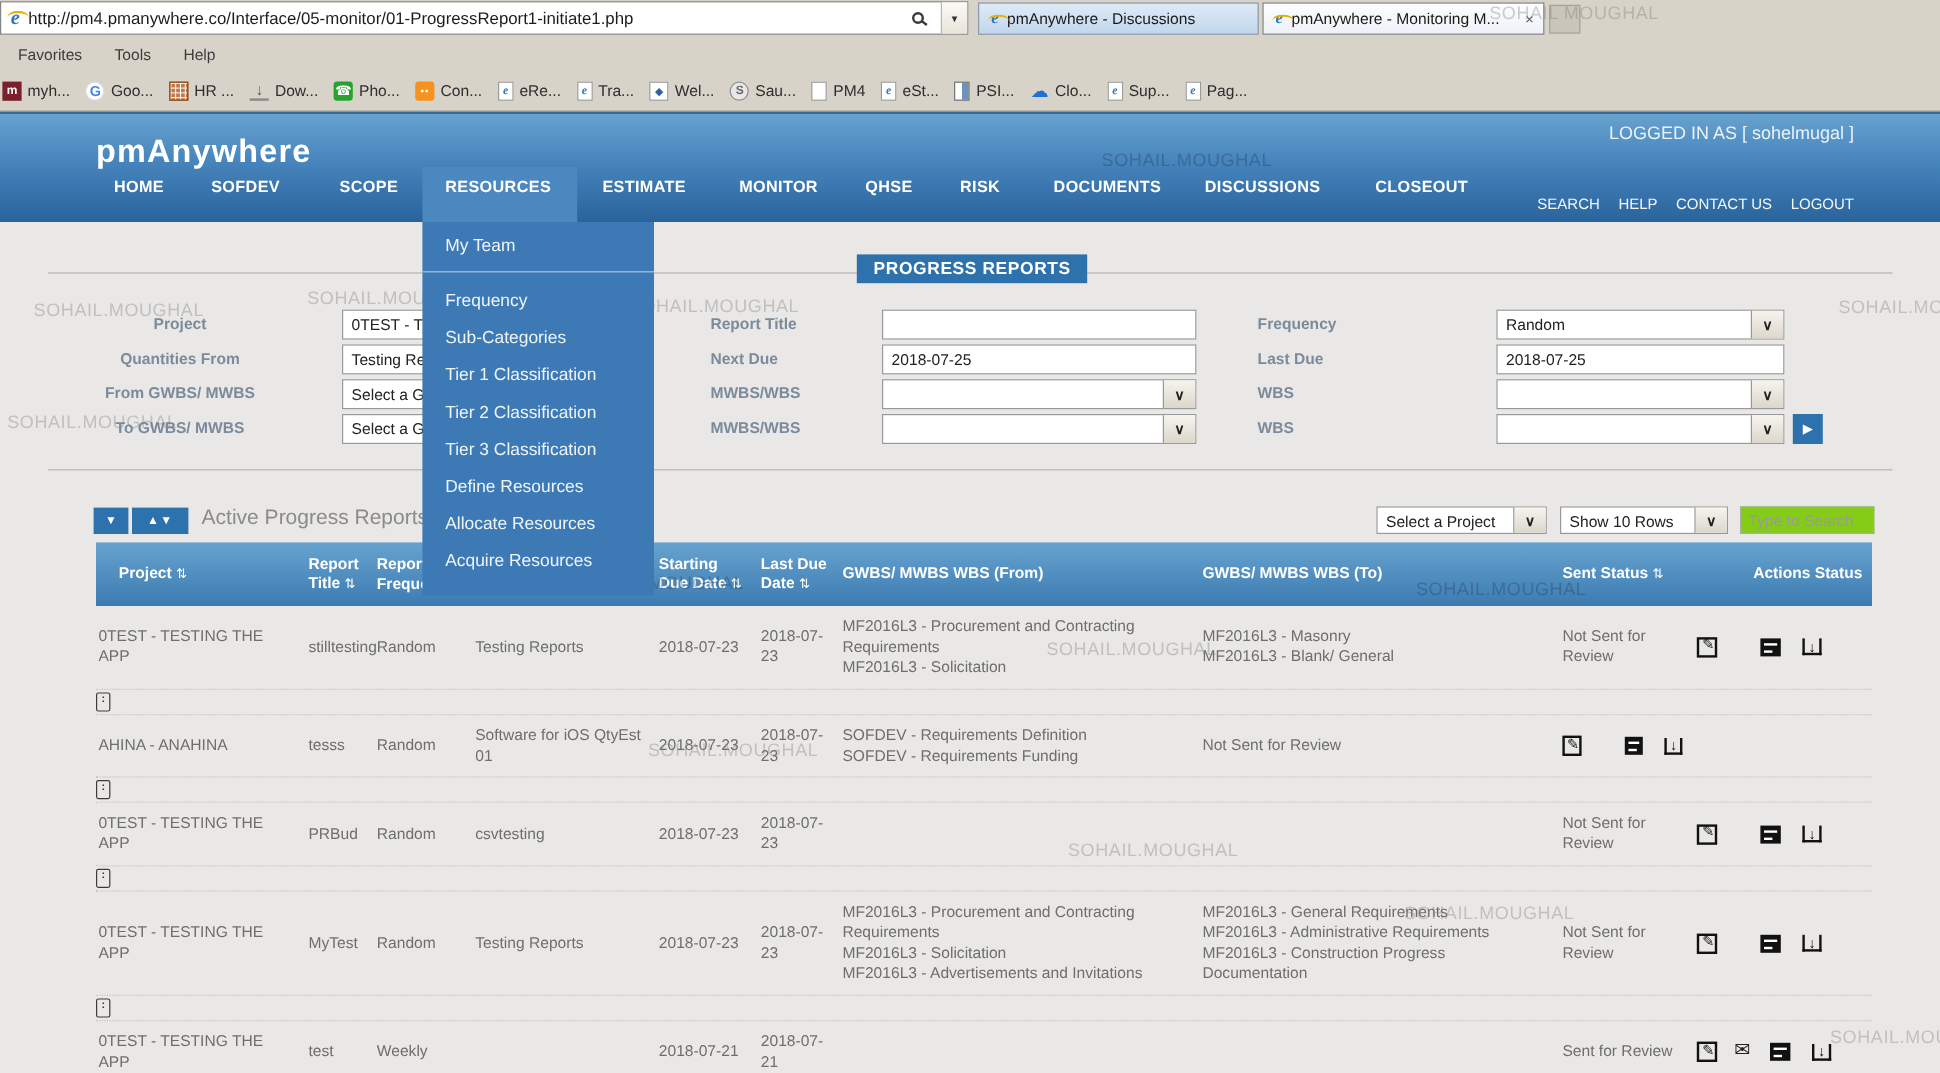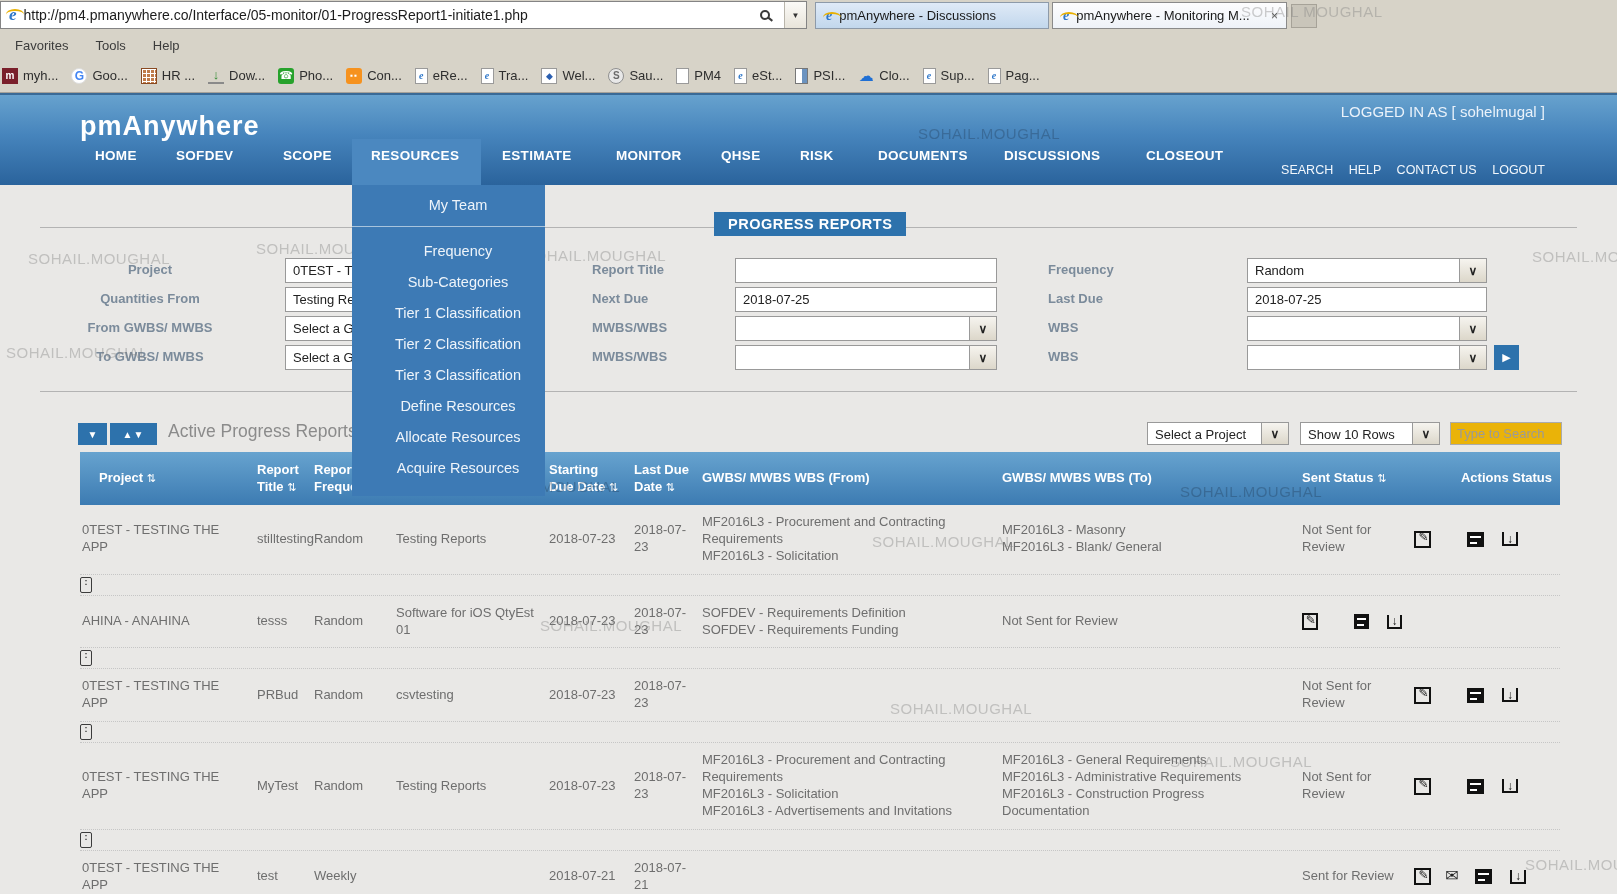--- a/index.html
+++ b/index.html
@@ -45,21 +45,21 @@
   
   .appheader { position:absolute; left:0; top:93px; width:1617px; height:92px; background:linear-gradient(#67a2ce 0%, #4684bc 45%, #2a639c 100%); border-top:2px solid #3a6a96; }
   .logo { position:absolute; left:80px; top:16px; font-size:27px; font-weight:bold; color:#fff; letter-spacing:1px; }
   .loginline { position:absolute; right:72px; top:8px; text-align:right; color:#eaf2fa; font-size:15px; }
   .utilline { position:absolute; right:72px; top:24px; text-align:right; color:#f2f7fc; font-size:12.5px;margin-top:44px; }
   .utilline span { margin-left:12px; }
   .navitem { position:absolute; top:148px; font-size:13.5px; font-weight:bold; color:#fff; letter-spacing:.3px; z-index:21; }
   .nav-hl { position:absolute; left:352px; top:139px; width:129px; height:46px; background:#4b88c0; z-index:20; }
   
   .ddmenu { position:absolute; left:352px; top:185px; width:193px; background:#3d7ab5; z-index:30; padding-bottom:12px; }
-  .dditem { height:31px; line-height:31px; padding-left:19px; font-size:14.5px; color:#eef4fa; white-space:nowrap;text-align:center; }
+  .dditem { height:31px; line-height:31px; padding-left:19px; font-size:14.5px; color:#eef4fa; white-space:nowrap; }
   .dditem.first { height:41px; line-height:41px; }
   .dddiv { border-top:1px solid #a8c4dd; margin:0 0 9px 0; }
   
   .hline1 { position:absolute; left:40px; top:227px; width:1537px; border-top:1px solid #b3b3b3; }
   .hline2 { position:absolute; left:40px; top:391px; width:1537px; border-top:1px solid #b3b3b3; }
   .banner { position:absolute; left:714px; top:212px; background:#2d72ac; color:#fff; font-weight:bold; font-size:14.5px; letter-spacing:.5px; padding:4px 14px; z-index:3; }
   .flabel { position:absolute; font-size:13px; font-weight:bold; color:#7b8b9b; }
   .lab-l { left:60px; width:180px; text-align:center; }
   .lab-m { left:592px; width:140px; }
   .lab-r { left:1048px; width:150px; }
@@ -73,21 +73,21 @@
   .lrow0 { top:262px; } .lrow1 { top:291px; } .lrow2 { top:320px; } .lrow3 { top:349px; }
   .gobtn { position:absolute; left:1494px; top:345px; width:25px; height:25px; background:#2d72ac; color:#fff; display:flex; align-items:center; justify-content:center; font-size:11px; }
   
   .tbtn { position:absolute; top:423px; height:22px; background:#2d72ac; color:#fff; display:flex; align-items:center; justify-content:center; font-size:10px; }
   .tbtn1 { left:78px; width:29px; }
   .tbtn2 { left:110px; width:47px; letter-spacing:1px; }
   .sect-title { position:absolute; left:168px; top:421px; font-size:17.5px; color:#8b8b8b; }
   .tb-sel { position:absolute; top:422px; height:23px; }
   .sel-proj { left:1147px; width:142px; }
   .sel-rows { left:1300px; width:140px; }
-  .searchbox { position:absolute; left:1450px; top:422px; width:112px; height:23px; border:1px solid #ababab; background:#eab308; font-size:13px; padding:0 6px; color:#333; font-family:"Liberation Sans",sans-serif; }
+  .searchbox { position:absolute; left:1450px; top:422px; width:112px; height:23px; border:1px solid #ababab; background:#84cc16; font-size:13px; padding:0 6px; color:#333; font-family:"Liberation Sans",sans-serif; }
   .searchbox::placeholder { color:#9a9a9a; }
   
   .tablewrap { position:absolute; left:80px; top:452px; width:1480px; }
   .thead, .trow { display:grid; grid-template-columns:175px 57px 82px 153px 85px 68px 300px 300px 112px 148px; }
   .thead { background:linear-gradient(#67a3cf,#3c7bb2); color:#fff; font-weight:bold; font-size:13px; min-height:53px; align-items:center; }
   .thead .th { padding:6px 8px 6px 2px; line-height:1.25; }
   .thead .th:first-child { padding-left:19px; }
   .th-actions { text-align:right; }
   .sortg { font-size:11px; font-weight:normal; }
   .trow { align-items:center; color:#6e6e6e; font-size:13px; }

